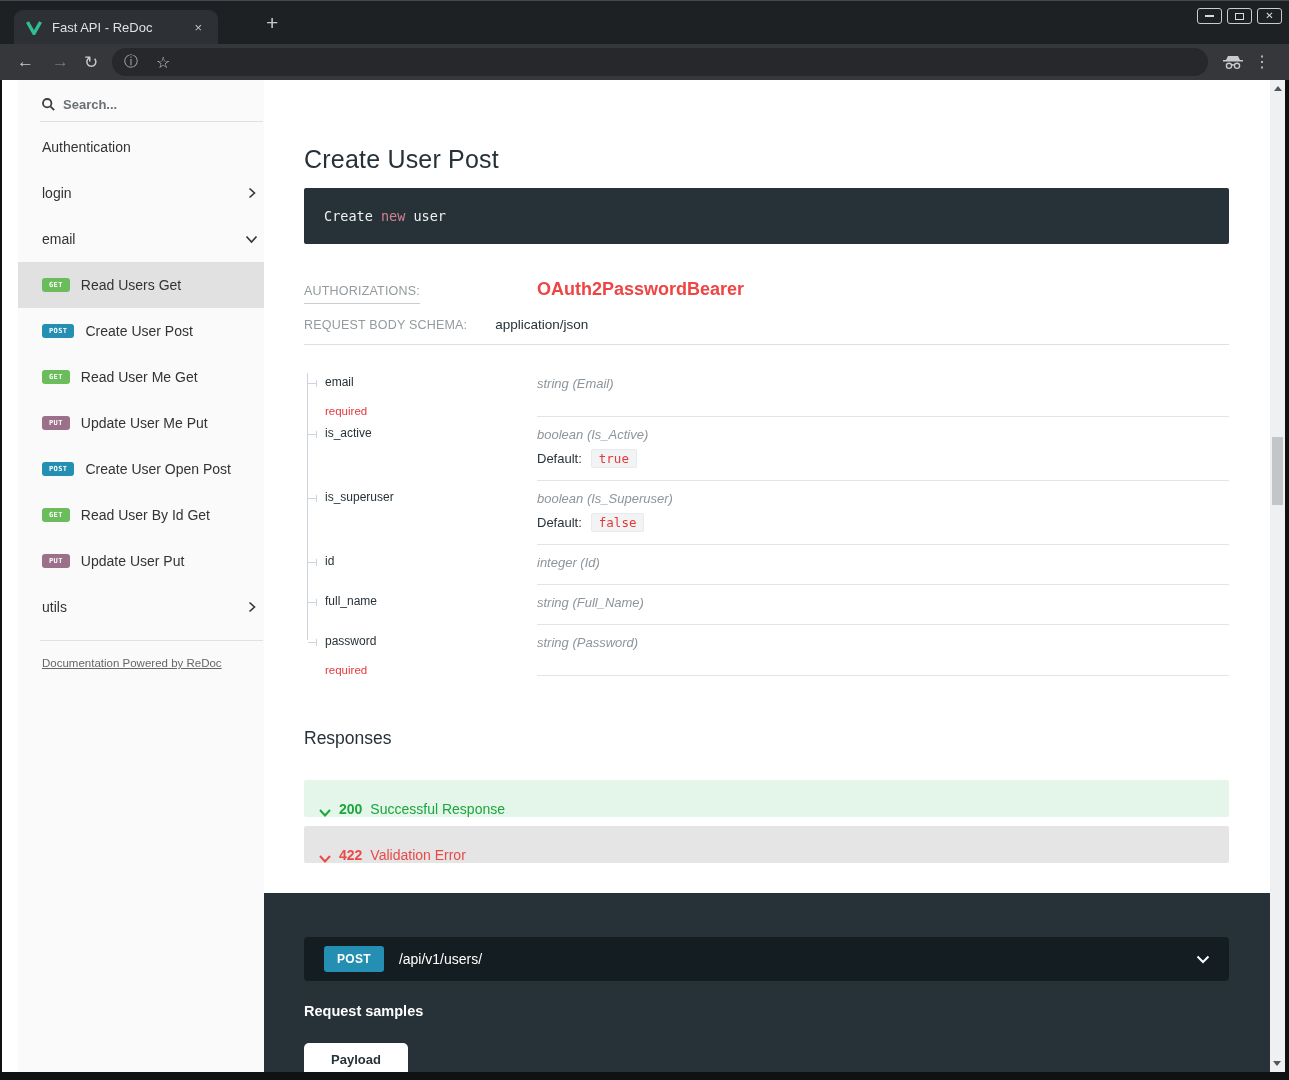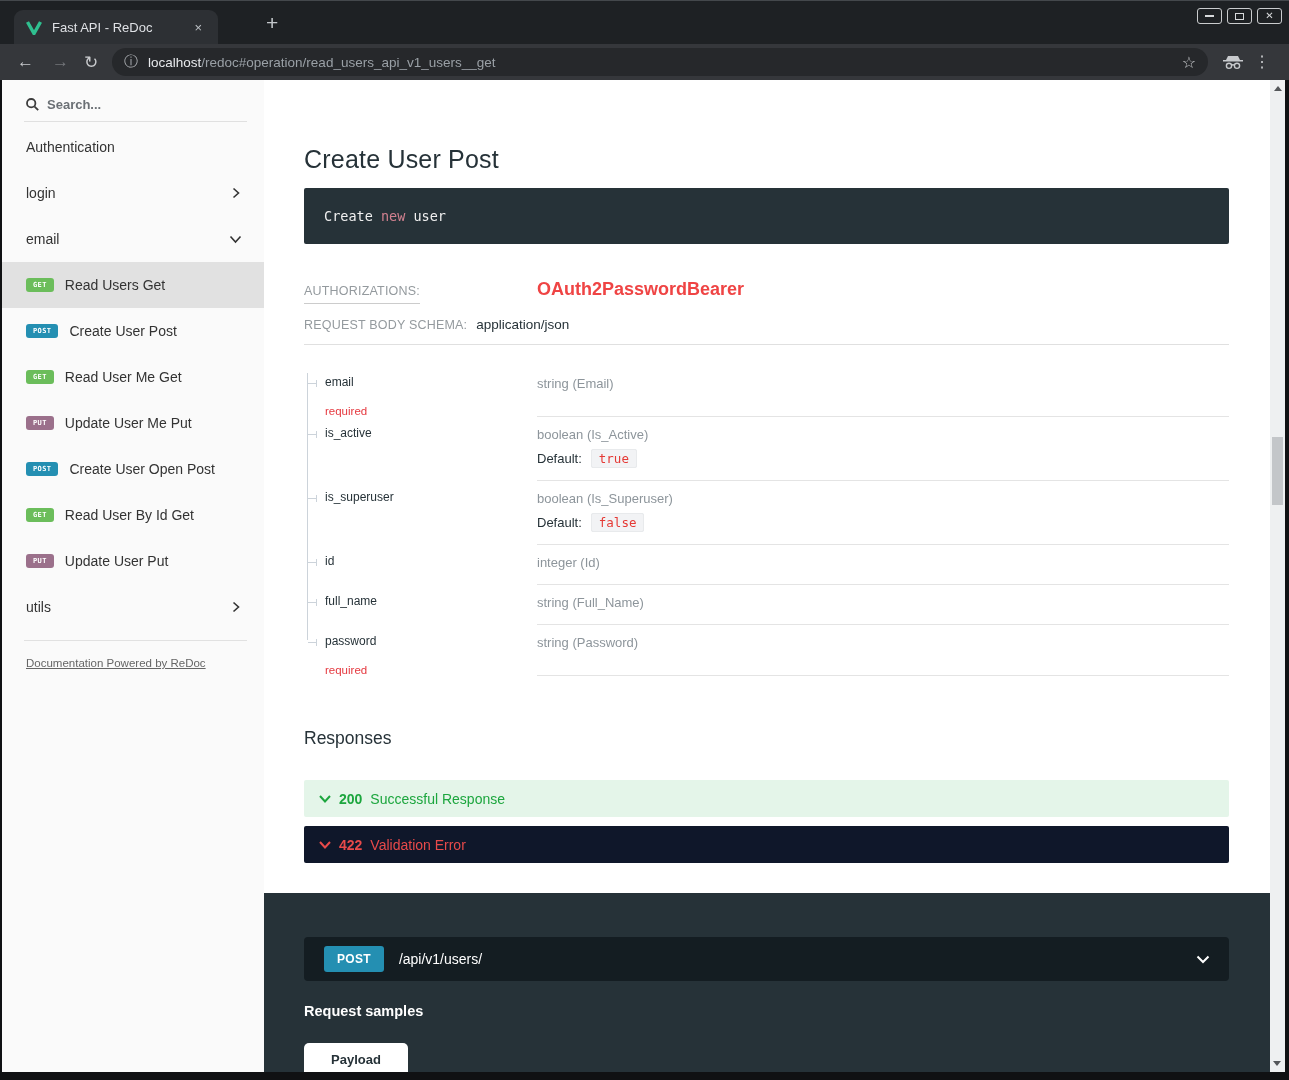--- a/index.html
+++ b/index.html
@@ -32,21 +32,21 @@
   .url-text { font-size:13.5px; color:#9aa0a6; white-space:nowrap; overflow:hidden; flex:1; }
   .url-host { color:#e8eaed; }
   .star-ico { color:#c8cacd; font-size:16px; margin-left:8px; }
   .incog-ico { position:absolute; right:46px; top:11px; }
   .menu-ico { position:absolute; right:19px; top:8px; color:#c8cacd; font-size:16px; letter-spacing:0; }
 
   
   .app { position:absolute; top:80px; left:2px; right:4px; bottom:8px; background:#ffffff; }
 
   
-  .sidebar { position:absolute; left:0; top:0; bottom:0; width:262px; background:#fafafa; font-size:14px; color:#333; }
+  .sidebar { position:absolute; left:16px; top:0; bottom:0; width:262px; background:#fafafa; font-size:14px; color:#333; }
   .search-row { display:flex; align-items:center; padding:17px 22px 9px 24px; }
   .search-row span { color:#6b7075; font-weight:bold; font-size:13px; margin-left:8px; }
   .search-underline { border-bottom:1px solid #e0e0e0; margin:0 17px 2px 22px; }
   .nav-item { height:46px; display:flex; align-items:center; justify-content:space-between; padding:0 22px 0 24px; cursor:pointer; }
   .op-item { height:46px; display:flex; align-items:center; gap:11px; padding:0 10px 0 24px; cursor:pointer; }
   .op-item.active { background:#e1e1e1; }
   .badge { font-family:"DejaVu Sans Mono", monospace; font-size:7px; font-weight:bold; color:#fff; border-radius:3px; padding:3px 7px; letter-spacing:.4px; }
   .sb-divider { border-top:1px solid #e1e1e1; margin:10px 17px 0 22px; }
   .sb-footer { padding:13px 24px; }
   .sb-footer a { font-size:11.5px; color:#666; }
@@ -63,40 +63,40 @@
   h1.page-title { font-size:25px; font-weight:500; color:#263238; line-height:30px; letter-spacing:.2px; }
   .codeblock { margin-top:14px; height:56px; background:#263238; border-radius:2px; display:flex; align-items:center; padding:0 20px;
     font-family:"DejaVu Sans Mono", monospace; font-size:13.5px; color:#f0f0f0; }
   .kw { color:#d0808f; }
   .meta-row { display:flex; align-items:baseline; }
   .auth-row { margin-top:35px; }
   .req-row { margin-top:17px; }
   .caps-label { font-size:12.5px; color:#949a9e; letter-spacing:.2px; }
   .auth-row .caps-label { width:233px; }
   .auth-row .caps-label span { border-bottom:1px solid #ccc; padding-bottom:5px; }
-  .req-row .caps-label { margin-right:9px; }
+  .req-row .caps-label { margin-right:28px; }
   .auth-link { font-size:18px; color:#ef4444; cursor:pointer;font-weight:bold; }
   .mime { font-size:13.5px; color:#263238; }
   .full-hr { border-bottom:1px solid #e0e0e0; margin-top:12px; }
 
   .schema { margin-top:21px; position:relative; }
   .schema .tree-line { position:absolute; left:3px; top:7px; height:267px; border-left:1px solid #ccd3da; }
   .srow { display:flex; }
   .s-left { width:233px; position:relative; padding:9px 10px 0 21px; }
   .s-left::before { content:''; position:absolute; left:4px; top:17px; width:8px; border-top:1px solid #ccd3da; }
   .s-left::after { content:''; position:absolute; left:12px; top:14px; height:7px; border-left:1px solid #ccd3da; }
   .fname { font-size:12px; color:#263238; cursor:pointer; }
   .freq { font-size:11.5px; color:#e5383f; margin-top:16px; }
   .s-right { flex:1; border-bottom:1px solid #e4e4e4; padding:10px 0 14px; }
-  .ftype { font-size:13px; color:#8d959b; }
+  .ftype { font-size:13px; color:#8d959b;font-style:italic; }
   .fdefault { margin-top:9px; font-size:13px; color:#263238; }
   .dval { font-family:"DejaVu Sans Mono", monospace; font-size:12.5px; color:#e53935; background:#f2f3f5; border:1px solid #e8eaec; border-radius:2px; padding:1px 7px; margin-left:9px; }
 
   .responses-h { margin-top:52px; font-size:17.5px; font-weight:500; color:#263238; }
-  .rbar { height:37px; border-radius:2px; display:flex; align-items:center; gap:8px; padding:0 15px; font-size:14px; cursor:pointer; }
+  .rbar { height:37px; border-radius:2px; display:flex; align-items:flex-end; gap:8px; padding:0 15px; font-size:14px; cursor:pointer; }
   .rbar.first { margin-top:31px; }
   .rbar + .rbar { margin-top:9px; }
   .rcode { font-weight:bold; }
   .rbar svg { flex:0 0 auto; }
 
   
   .darkpanel { height:179px; background:#263238; padding:44px 41px 0 40px; }
   .console-bar { height:44px; background:#141d22; border-radius:4px; display:flex; align-items:center; padding:0 19px 0 20px; cursor:pointer; }
   .m-badge { background:#248fb2; color:#fff; font-size:12px; font-weight:bold; padding:6px 13px; border-radius:3px; letter-spacing:.3px; }
   .c-path { color:#fff; font-size:14px; margin-left:15px; flex:1; }
@@ -127,21 +127,20 @@
       </div>
   </div>
 </div>
 
 <div class="toolbar">
   <span class="nav-ico nav-back">←</span>
   <span class="nav-ico nav-fwd">→</span>
   <span class="nav-ico nav-reload">↻</span>
   <div class="urlbar">
     <span class="info-ico">ⓘ</span>
-    <span class="url-text"><span class="url-host">localhost</span><span>/redoc#operation/read_users_api_v1_users__get</span></span>
     <span class="star-ico">☆</span>
   </div>
   <span class="incog-ico">
     <svg width="20" height="15" viewBox="0 0 20 15">
       <path d="M3 5 L5 1 h10 l2 4 h3 v1.6 H0 V5 z" fill="#c8cacd"></path>
       <circle cx="6" cy="10.8" r="2.6" fill="none" stroke="#c8cacd" stroke-width="1.4"></circle>
       <circle cx="14" cy="10.8" r="2.6" fill="none" stroke="#c8cacd" stroke-width="1.4"></circle>
       <path d="M8.6 10.4 q1.4 -1.3 2.8 0" stroke="#c8cacd" stroke-width="1.2" fill="none"></path>
     </svg>
   </span>
@@ -293,21 +292,21 @@
 
       <div class="responses-h">Responses</div>
       <div id="response-bars">
           <div class="rbar first" style="background: rgb(228, 245, 233); color: rgb(28, 166, 62);">
             <svg width="12" height="8" viewBox="0 0 12 8">
               <polyline points="1,1 6,6.5 11,1" fill="none" stroke="#1ca63e" stroke-width="2"></polyline>
             </svg>
             <span class="rcode">200</span>
             <span>Successful Response</span>
           </div>
-          <div class="rbar" style="background: #0f172a; color: rgb(232, 74, 74);">
+          <div class="rbar" style="background: #e5e5e5; color: rgb(232, 74, 74);">
             <svg width="12" height="8" viewBox="0 0 12 8">
               <polyline points="1,1 6,6.5 11,1" fill="none" stroke="#e84a4a" stroke-width="2"></polyline>
             </svg>
             <span class="rcode">422</span>
             <span>Validation Error</span>
           </div>
         </div>
     </div>
 
     <div class="darkpanel">

